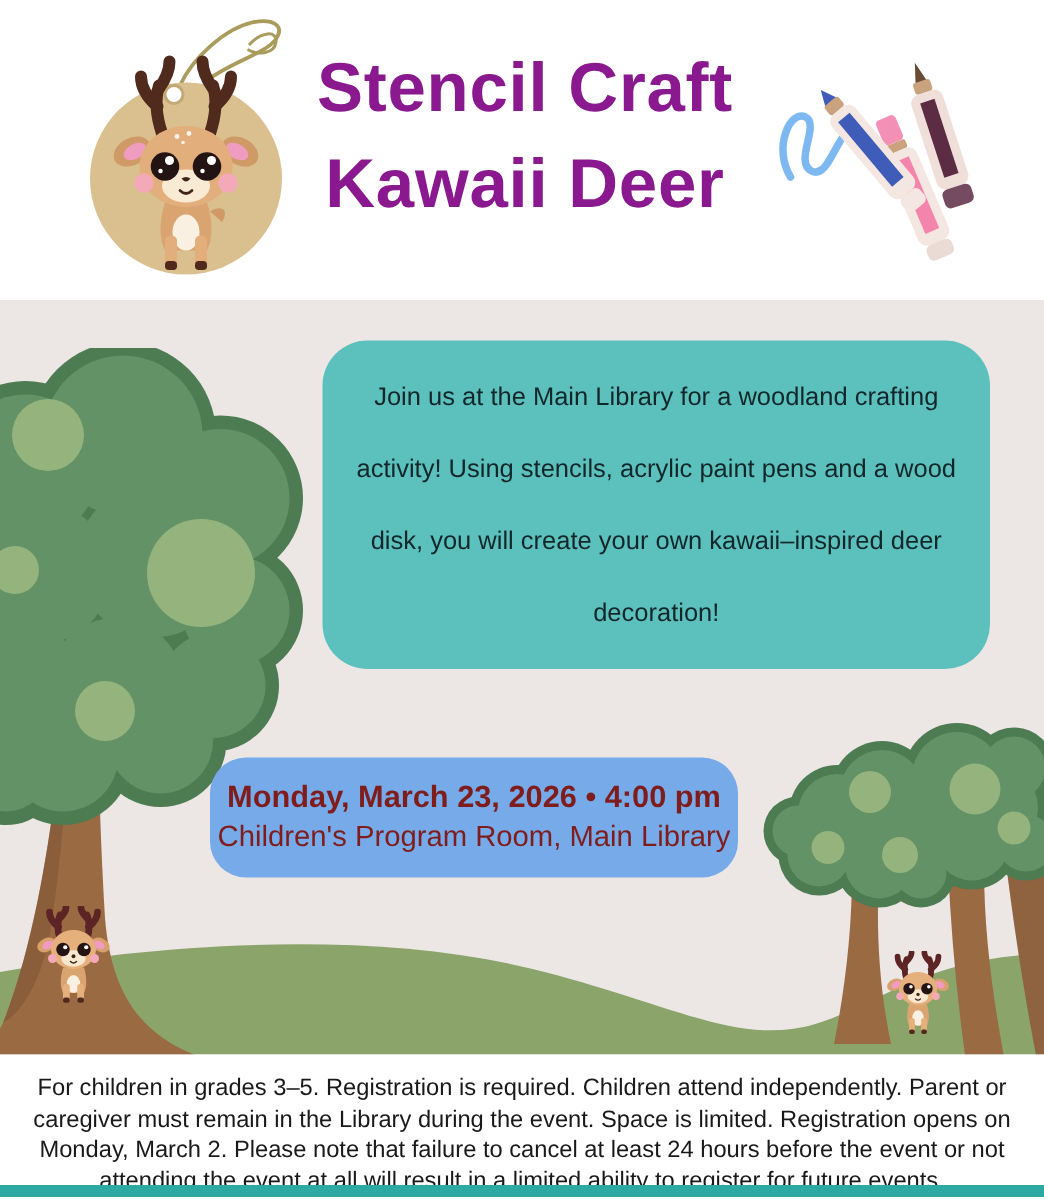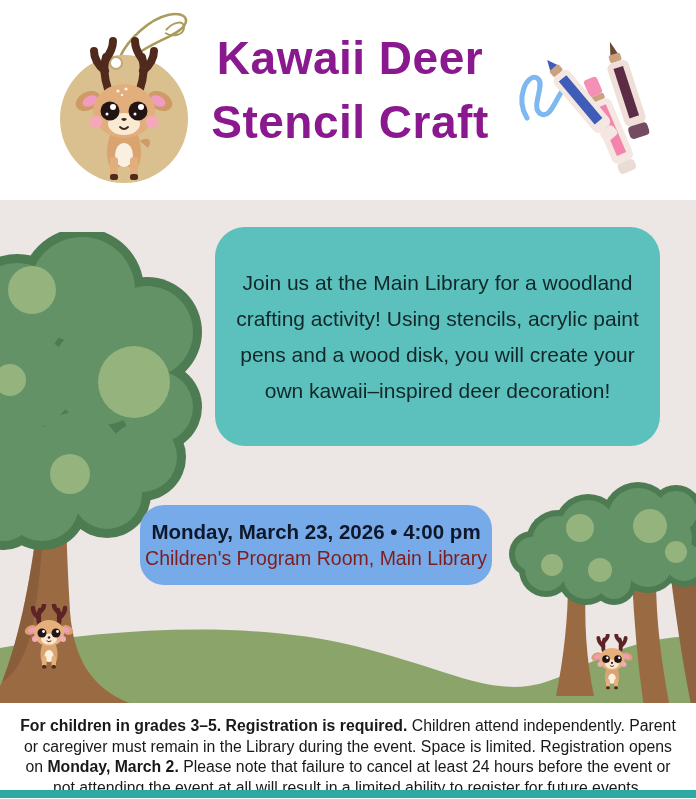--- a/index.html
+++ b/index.html
@@ -16,34 +16,34 @@
   
   .scene{position:absolute;left:0;top:200px;width:696px;height:503px;background:#ece6e5;overflow:hidden;}
   .ground{position:absolute;left:0;top:412px;width:696px;height:92px;}
   .tree-left{position:absolute;left:-18px;top:32px;width:220px;height:472px;}
   .trees-right{position:absolute;left:500px;top:270px;width:196px;height:240px;}
   .deer-left{position:absolute;left:22px;top:404px;width:54px;height:66px;}
   .deer-right{position:absolute;left:589px;top:434px;width:46px;height:57px;}
 
   .info-box{position:absolute;left:215px;top:27px;width:445px;height:219px;background:#5cc1bd;
             border-radius:30px;display:flex;align-items:center;justify-content:center;}
-  .info-box p{width:404px;margin:0;text-align:center;font-size:21px;line-height:36px;
+  .info-box p{width:404px;margin:0;text-align:center;font-size:17px;line-height:48px;
               color:#12272a;}
   .date-box{position:absolute;left:140px;top:305px;width:352px;height:80px;background:#76aae9;
             border-radius:24px;display:flex;flex-direction:column;align-items:center;
             justify-content:center;gap:3px;}
-  .date-line1{font-weight:bold;font-size:20.5px;color:#0f172a;}
+  .date-line1{font-weight:bold;font-size:20.5px;color:#7f1d1d;}
   .date-line2{font-size:19.5px;color:#7f1d1d;}
 
   
   .footer{position:absolute;left:0;top:703px;width:696px;height:87px;background:#fff;
           display:flex;justify-content:center;}
   .footer p{width:656px;margin:13px 0 0;text-align:center;font-size:15.8px;line-height:20.5px;
             color:#191919;}
-  .footer b{font-weight:bold;}
+  .footer b{font-weight:normal;}
   .bottom-bar{position:absolute;left:0;top:790px;width:696px;height:8px;background:#2da9a4;}
 </style>
 </head>
 <body>
 
 <div class="poster">
 
   <div class="header">
 
     <svg class="badge" viewBox="0 0 184 186">
@@ -85,22 +85,22 @@
       <circle cx="115" cy="100" r="3" fill="#fff"></circle>
       <circle cx="81" cy="107" r="1.5" fill="#fff"></circle>
       <circle cx="109" cy="107" r="1.5" fill="#fff"></circle>
       <circle cx="70" cy="115" r="6.5" fill="#f4a9b9"></circle>
       <circle cx="126" cy="115" r="6.5" fill="#f4a9b9"></circle>
       <path d="M95,112 Q98,110 101,112 Q98,116 95,112 Z" fill="#3f241a"></path>
       <path d="M94,120 Q98,124 102,120" stroke="#3f241a" stroke-width="1.8" fill="none" stroke-linecap="round"></path>
     </svg>
 
     <div class="title">
+      <div>Stencil Craft</div>
       <div>Kawaii Deer</div>
-      <div>Stencil Craft</div>
     </div>
 
     <svg class="markers" viewBox="0 0 192 152">
       <path d="M30,90 C18,70 30,45 40,50 C50,55 32,80 44,86 C56,92 60,60 74,56" stroke="#7db8f0" stroke-width="5" fill="none" stroke-linecap="round"></path>
 
       <g transform="translate(124,48) rotate(-18)">
         <polygon points="0,-36 4,-22 -4,-22" fill="#6b4a35"></polygon>
         <rect x="-6" y="-23" width="12" height="8" rx="2" fill="#caa27e"></rect>
         <rect x="-11" y="-15" width="22" height="66" rx="6" fill="#f0dfd9"></rect>
         <rect x="-5" y="-9" width="10" height="52" fill="#5c2b44"></rect>

